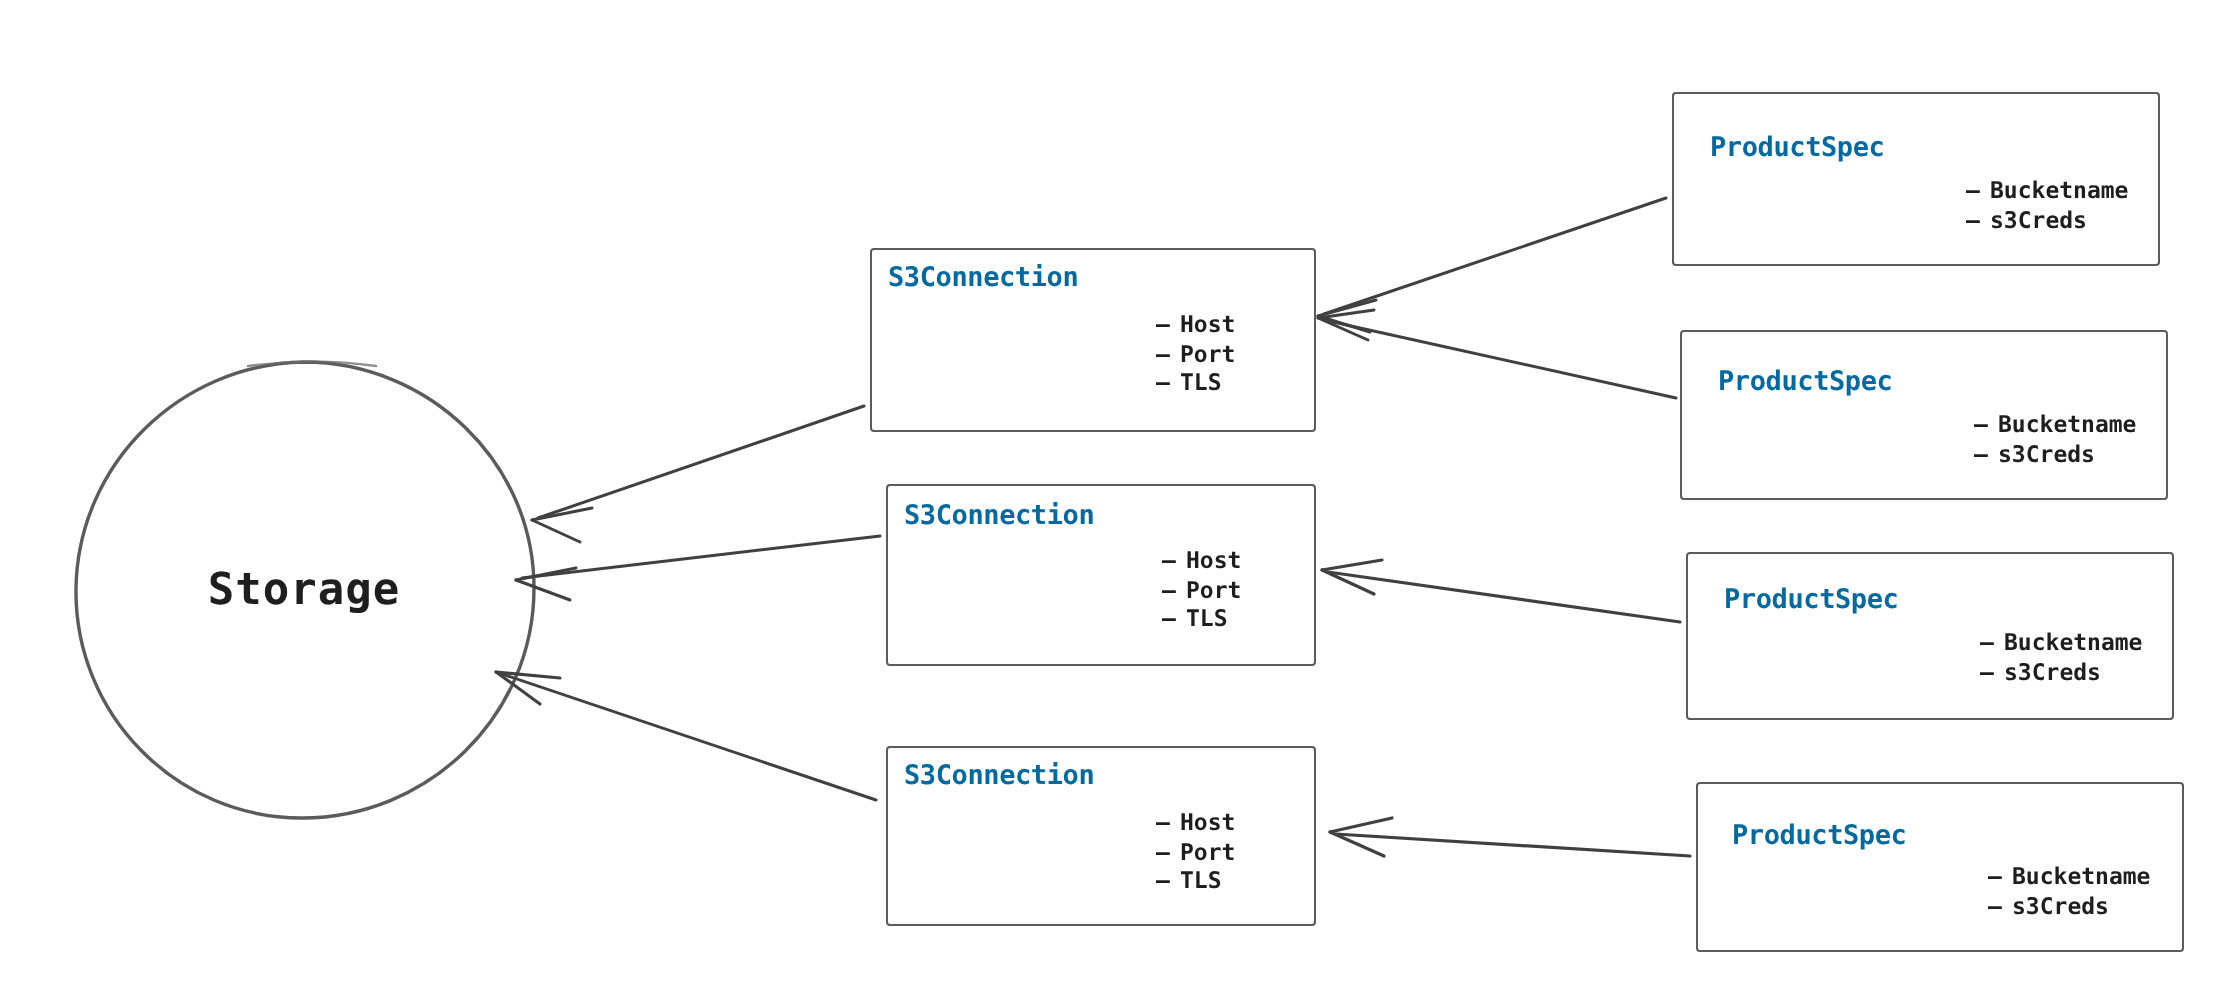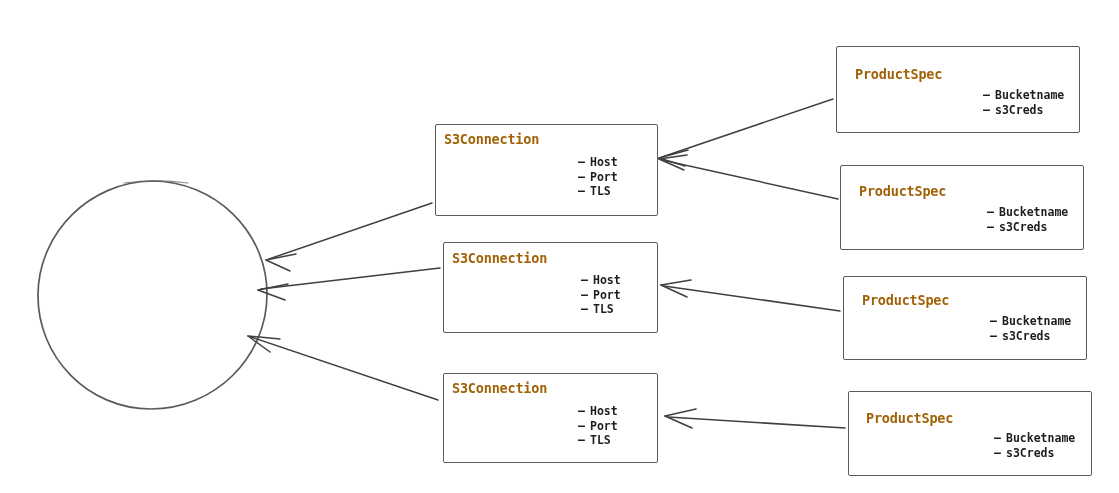--- a/index.html
+++ b/index.html
@@ -31,21 +31,21 @@
     box-sizing: border-box;
     background: #ffffff;
     border: 1.6px solid #5b5b5b;
     border-radius: 2px;
   }
   .node-title {
     position: absolute;
     font-family: "DejaVu Sans Mono", "Liberation Mono", monospace;
     font-size: 13.5px;
     font-weight: 700;
-    color: #a16207;
+    color: #0369a1;
     letter-spacing: -0.2px;
     white-space: nowrap;
   }
   .node-attrs {
     position: absolute;
     font-family: "DejaVu Sans Mono", "Liberation Mono", monospace;
     font-size: 11.5px;
     font-weight: 700;
     color: #1e1e1e;
     line-height: 14.5px;
@@ -124,20 +124,21 @@
       <path d="M 258 290 L 285 300" fill="none" stroke="#404040" stroke-width="1.5" stroke-linecap="round"></path>
     </g>
 
     <g>
       <path d="M 438 400 L 251 337" fill="none" stroke="#404040" stroke-width="1.5" stroke-linecap="round"></path>
       <path d="M 248 336 L 280 339" fill="none" stroke="#404040" stroke-width="1.5" stroke-linecap="round"></path>
       <path d="M 248 336 L 270 352" fill="none" stroke="#404040" stroke-width="1.5" stroke-linecap="round"></path>
     </g>
   </svg>
 
+  <div class="circle-label" style="left:52px; top:283px; width:200px;">Storage</div>
 
   <div class="node-box" style="left:435px; top:124px; width:223px; height:92px;"></div>
   <div class="node-title" style="left:444px; top:131px;">S3Connection</div>
   <div class="node-attrs" style="left:578px; top:143px;">
     <div class="attr-row"><span class="attr-dash">–</span><span>Host</span></div>
     <div class="attr-row"><span class="attr-dash">–</span><span>Port</span></div>
     <div class="attr-row"><span class="attr-dash">–</span><span>TLS</span></div>
   </div>
 
   <div class="node-box" style="left:443px; top:242px; width:215px; height:91px;"></div>

